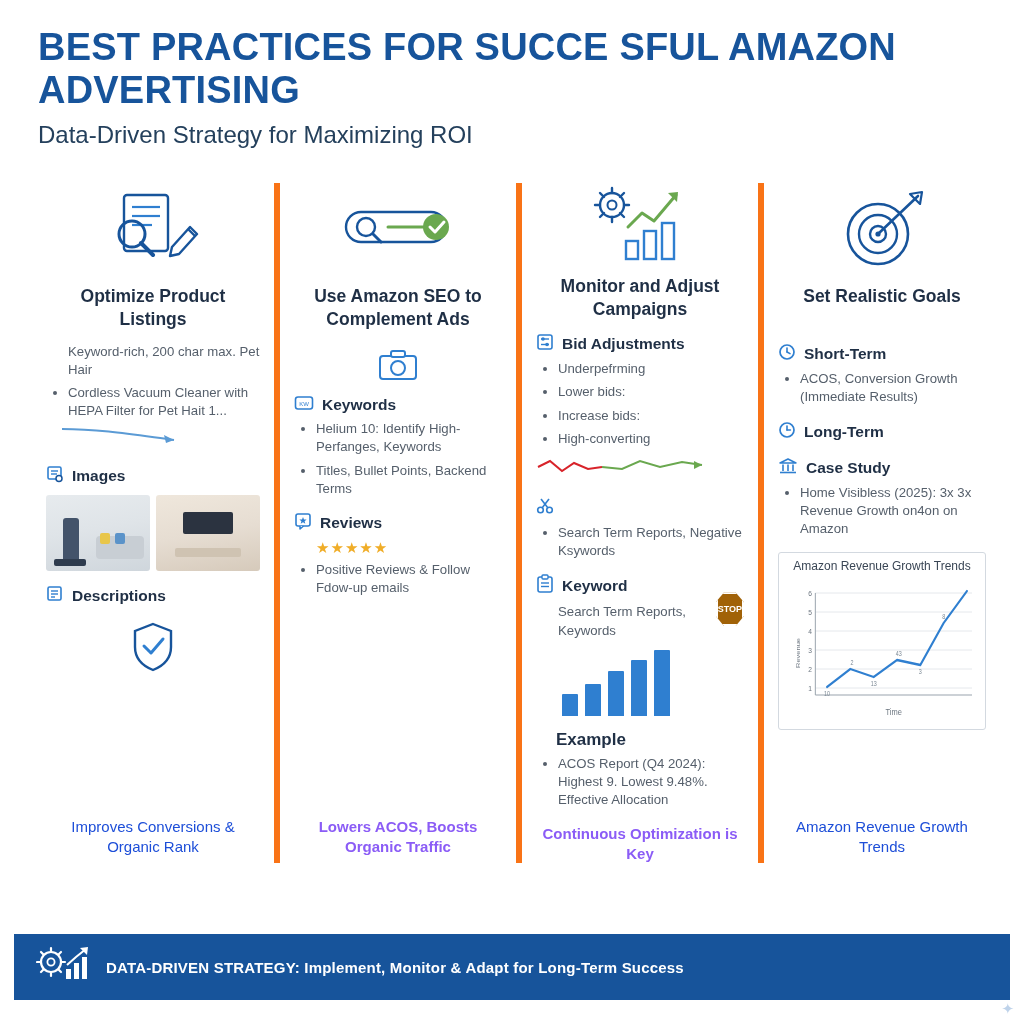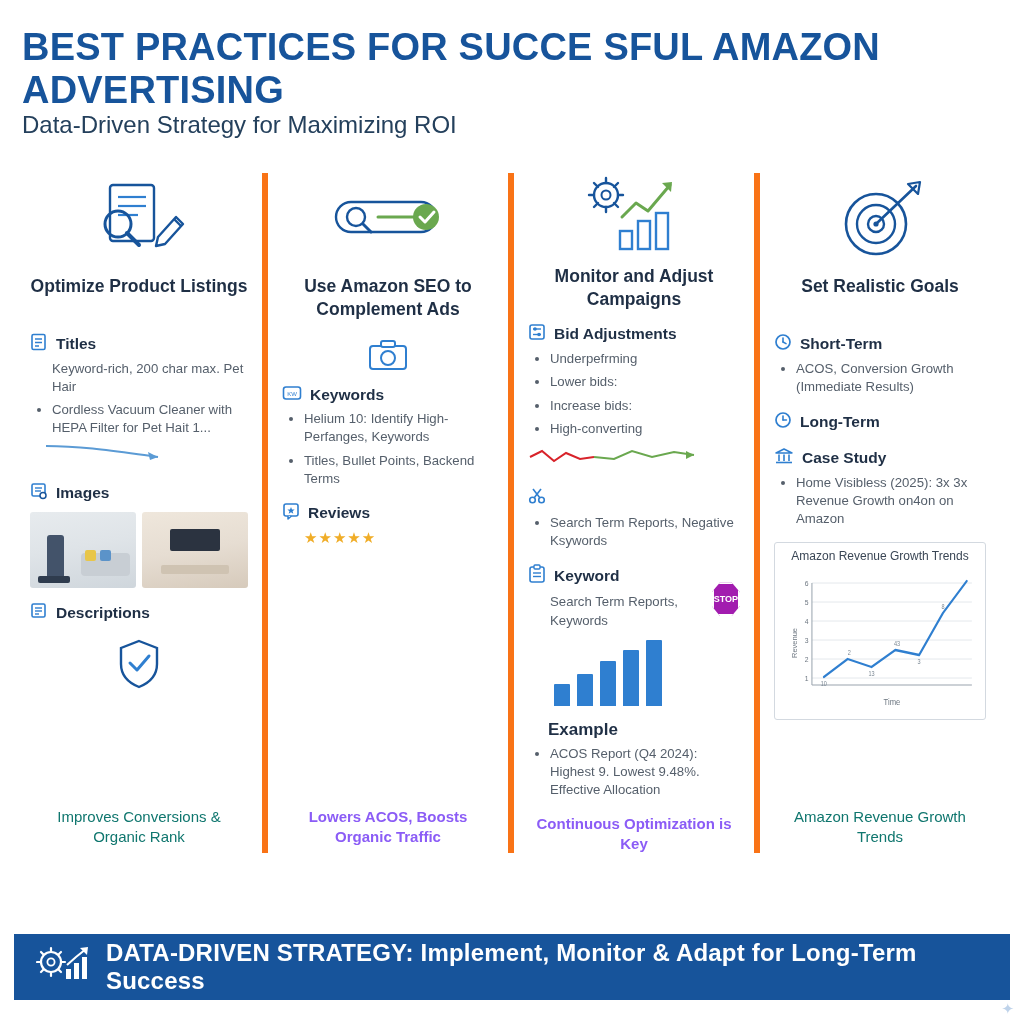--- a/index.html
+++ b/index.html
@@ -7,36 +7,37 @@
     margin: 0; padding: 0;
     width: 1024px; height: 1024px;
     background: #ffffff;
     font-family: "Liberation Sans", sans-serif;
     overflow: hidden;
   }
   .page {
     position: relative;
     width: 1024px; height: 1024px;
     background: #ffffff;
-    padding: 26px 24px 0 16px;
+    padding: 26px 24px 0 32px;
   }
   
   .header { padding-left: 6px; }
   .title {
     font-size: 38px;
     font-weight: bold;
     color: #17549b;
     letter-spacing: 0.2px;
     line-height: 1.12;
     text-transform: uppercase;
     margin: 0;
   }
   .subtitle {
     font-size: 24px;
     color: #24405c;
+    margin-top: 10px;
     font-weight: normal;
   }
   
   .columns {
     display: flex;
     margin-top: 34px;
     height: 680px;
   }
   .col {
     flex: 1 1 25%;
@@ -58,21 +59,21 @@
     font-weight: bold;
     color: #1f2f45;
     line-height: 1.3;
     margin-top: 6px;
     min-height: 46px;
   }
   .col-body { flex: 1 1 auto; padding-top: 12px; }
   .footer-note {
     text-align: center;
     font-size: 15px;
-    color: #0f766e;
+    color: #1d4ed8;
     line-height: 1.35;
     padding-bottom: 6px;
   }
   .footer-note.bold { font-weight: bold; color: #8b5cf6; }
 
   
   .sec { margin-bottom: 14px; }
   .sec-head {
     display: flex;
     align-items: center;
@@ -160,28 +161,28 @@
     left: 14px; right: 14px; bottom: 24px;
     height: 66px;
     background: #17549b;
     display: flex;
     align-items: center;
     padding: 0 22px;
     gap: 16px;
   }
   .banner-text {
     color: #ffffff;
-    font-size: 24px;
+    font-size: 15px;
     font-weight: bold;
     letter-spacing: 0.2px;
   }
   .sparkle { position:absolute; right: 10px; bottom: 6px; color:#bfd3ea; font-size:15px;}
   .stopsign {
     width: 34px; height: 34px;
-    background: #a21caf;
+    background: #a16207;
     color: #fff;
     font-size: 9px;
     font-weight: bold;
     display: flex; align-items:center; justify-content:center;
     clip-path: polygon(30% 0,70% 0,100% 30%,100% 70%,70% 100%,30% 100%,0 70%,0 30%);
     border: 2px solid #fff;
   }
   .row-inline { display:flex; align-items:center; gap:16px; }
   .shield-center { display:flex; justify-content:center; margin-top: 10px; }
 </style>
@@ -207,31 +208,20 @@
           <circle cx="34" cy="45" r="13" fill="none" stroke="#17549b" stroke-width="3"></circle>
           <line x1="43" y1="54" x2="55" y2="66" stroke="#17549b" stroke-width="4" stroke-linecap="round"></line>
           <path d="M74 58 L92 38 L99 45 L81 65 L72 67 Z" fill="none" stroke="#17549b" stroke-width="2.4" stroke-linejoin="round"></path>
           <line x1="90" y1="40" x2="97" y2="47" stroke="#17549b" stroke-width="2.4"></line>
         </svg>
       </div>
       <div class="col-title">Optimize Product Listings</div>
       <div class="col-body">
 
         <div class="sec">
-          <div class="sec-head">
-            <span>
-              <svg width="18" height="18" viewBox="0 0 18 18">
-                  <rect x="2" y="1.5" width="13" height="15" rx="1.5" fill="#fff" stroke="#2f7fd0" stroke-width="1.6"></rect>
-                  <line x1="5" y1="6" x2="12" y2="6" stroke="#2f7fd0" stroke-width="1.5"></line>
-                  <line x1="5" y1="9.5" x2="12" y2="9.5" stroke="#2f7fd0" stroke-width="1.5"></line>
-                  <line x1="5" y1="13" x2="9" y2="13" stroke="#2f7fd0" stroke-width="1.5"></line>
-                </svg>
-            </span>
-            <span class="sec-title">Titles</span>
-          </div>
           <div class="plain-line">Keyword-rich, 200 char max. Pet Hair</div>
           <ul class="bullets">
             <li>Cordless Vacuum Cleaner with HEPA Filter for Pet Hait 1...</li>
           </ul>
           <div class="squiggle">
             <svg width="130" height="22" viewBox="0 0 130 22">
               <path d="M6 4 C 45 4, 80 10, 118 15" fill="none" stroke="#5b9bd5" stroke-width="2"></path>
               <path d="M118 15 L108 10 L110 18 Z" fill="#5b9bd5"></path>
             </svg>
           </div>
@@ -331,20 +321,23 @@
             <span>
               <svg width="18" height="18" viewBox="0 0 18 18">
                   <rect x="2" y="2" width="14" height="12" rx="2" fill="#fff" stroke="#2f7fd0" stroke-width="1.6"></rect>
                   <path d="M6 14 L6 17 L9.5 14" fill="#fff" stroke="#2f7fd0" stroke-width="1.5" stroke-linejoin="round"></path>
                   <path d="M9 5 L10 7.4 L12.6 7.6 L10.6 9.2 L11.3 11.7 L9 10.3 L6.7 11.7 L7.4 9.2 L5.4 7.6 L8 7.4 Z" fill="#2f7fd0"></path>
                 </svg>
             </span>
             <span class="sec-title">Reviews</span>
           </div>
           <div class="stars">★★★★★</div>
+          <ul class="bullets">
+            <li>Positive Reviews &amp; Follow Fdow-up emails</li>
+          </ul>
         </div>
       </div>
       <div class="footer-note bold">Lowers ACOS, Boosts Organic Traffic</div>
     </div>
 
     <div class="col">
       <div class="col-icon">
         <svg width="120" height="86" viewBox="0 0 120 86">
           <circle cx="32" cy="22" r="12" fill="none" stroke="#17549b" stroke-width="2.4"></circle>
           <circle cx="32" cy="22" r="4.5" fill="none" stroke="#17549b" stroke-width="2"></circle>

